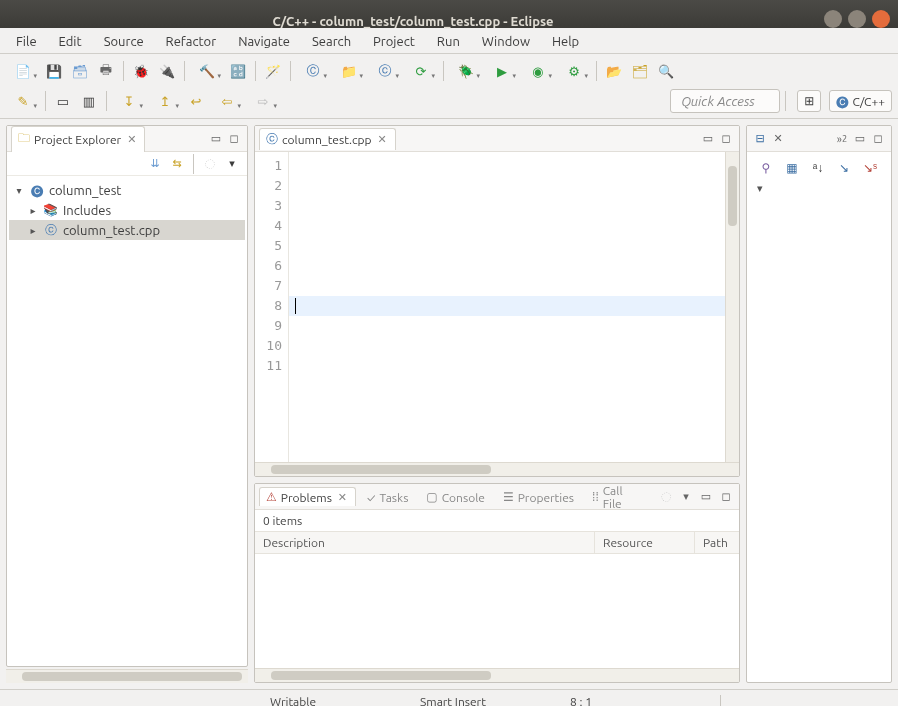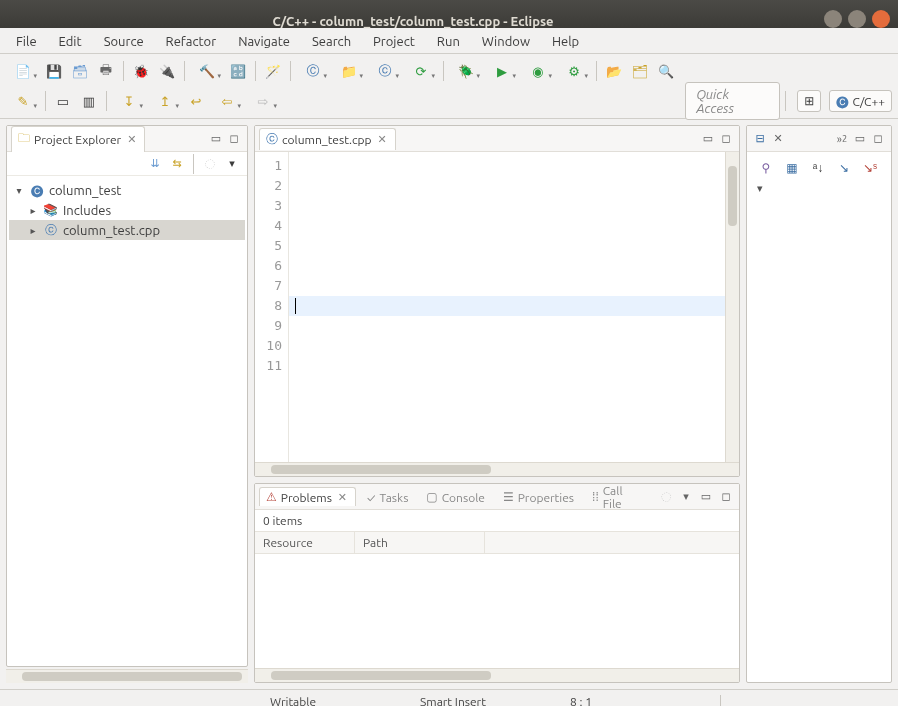--- a/index.html
+++ b/index.html
@@ -17,21 +17,21 @@
 .menubar { height: 26px; background: #f2f1f0; display: flex; align-items: center; padding: 0 6px; gap: 2px; border-bottom: 1px solid #d0cec9; }
 .menu-item { padding: 3px 10px; cursor: default; }
 
 
 .toolbar-area { background: #f2f1f0; padding: 2px 6px; border-bottom: 1px solid #d0cec9; }
 .toolbar-row { display: flex; align-items: center; height: 30px; gap: 2px; }
 .tbtn { width: 24px; height: 24px; display: flex; align-items: center; justify-content: center; border-radius: 3px; cursor: default; font-size: 13px; }
 .tbtn.wide { width: 34px; position: relative; }
 .tbtn.wide::after { content: "▾"; font-size: 7px; color: #777; position: absolute; right: 3px; bottom: 3px; }
 .tsep { width: 1px; height: 20px; background: #c9c6c0; margin: 0 3px; }
-.quick-access { margin-left: auto; border: 1px solid #c6c3bd; border-radius: 3px; padding: 4px 10px; color: #888; background: #fcfbfa; width: 95px; font-style: italic; }
+.quick-access { margin-left: auto; border: 1px solid #c6c3bd; border-radius: 3px; padding: 4px 10px; color: #888; background: #fcfbfa; width: 110px; font-style: italic; }
 .persp-btn { border: 1px solid #c6c3bd; border-radius: 3px; padding: 3px 6px; background: #fcfbfa; margin-left: 6px; display: flex; align-items: center; gap: 4px; font-size: 12px; }
 
 
 .workspace { display: flex; height: 570px; padding: 6px; gap: 6px; background: #f2f1f0; }
 .left-col { width: 242px; display: flex; flex-direction: column; }
 .mid-col { flex: 1; display: flex; flex-direction: column; gap: 6px; min-width: 0; }
 .right-col { width: 146px; display: flex; flex-direction: column; }
 
 .view { background: #fff; border: 1px solid #c6c3bd; border-radius: 2px; display: flex; flex-direction: column; overflow: hidden; }
 .view-header { display: flex; align-items: center; height: 26px; background: #f7f6f5; border-bottom: 1px solid #e1ded8; padding: 0 4px; }
@@ -276,20 +276,21 @@
           <span>Call File</span>
         </div>
         <div class="hdr-spacer"></div>
         <span class="hdr-btn" style="color:#bbb;">◌</span>
         <span class="hdr-btn">▾</span>
         <span class="hdr-btn">▭</span>
         <span class="hdr-btn">◻</span>
       </div>
       <div class="counts">0 items</div>
       <div class="prob-table-head">
+        <div class="prob-col desc">Description</div>
         <div class="prob-col res">Resource</div>
         <div class="prob-col path">Path</div>
 
       </div>
       <div class="view-body"></div>
       <div class="hscroll"></div>
     </div>
   </div>
 
   <div class="right-col">

